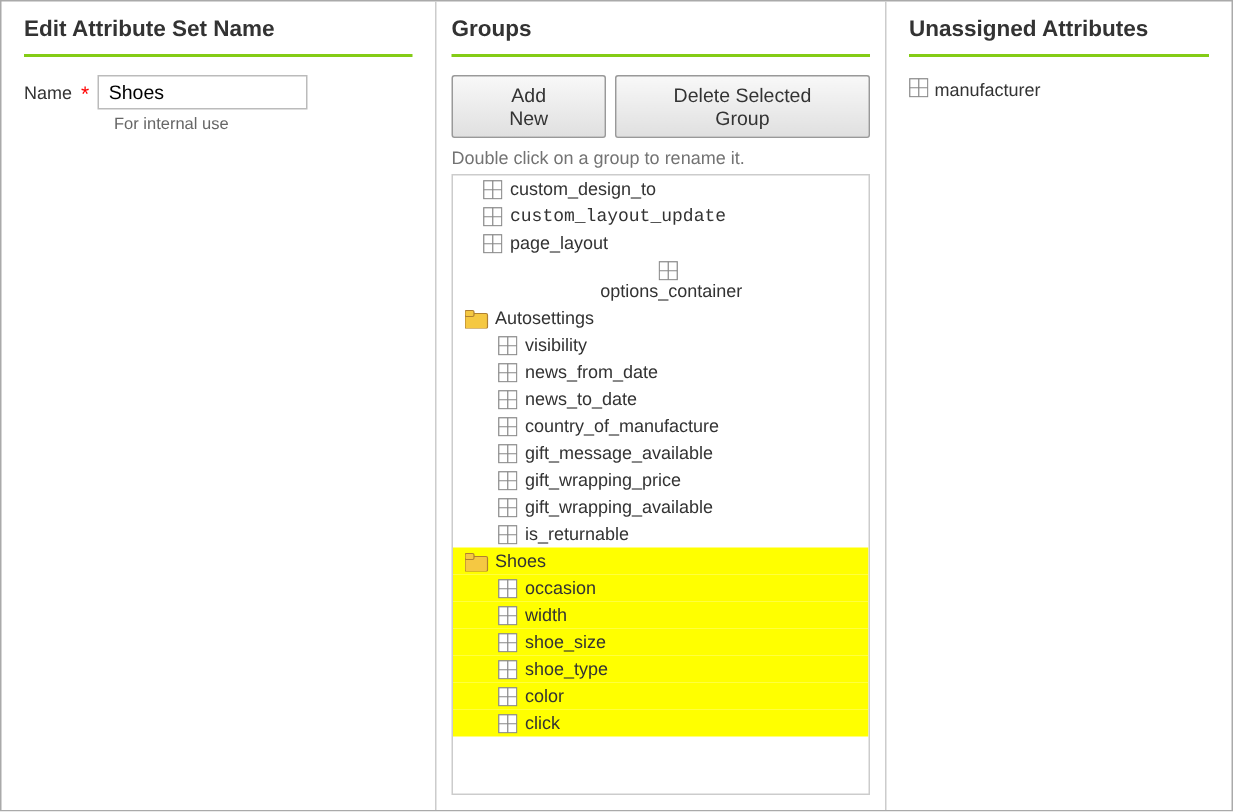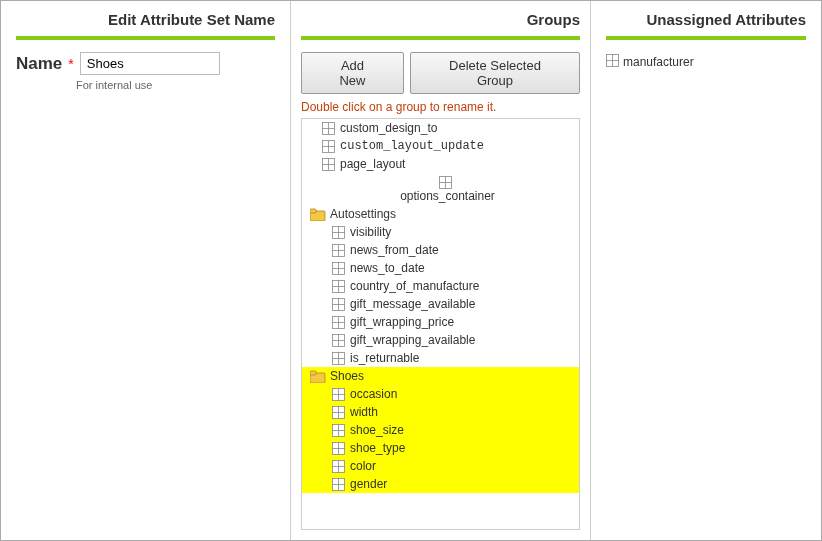--- a/index.html
+++ b/index.html
@@ -23,34 +23,33 @@
     }
     
     .left-panel {
       width: 290px;
       border-right: 1px solid #ccc;
       padding: 10px 15px;
     }
     .panel-title {
       font-size: 15px;
       font-weight: bold;
-      border-bottom: 4px solid #84cc16;
+      border-bottom: 2px solid #84cc16;
       padding-bottom: 8px;
       margin-bottom: 12px;
-      text-align: right;
     }
     .name-row {
       display: flex;
       align-items: center;
       gap: 6px;
       margin-bottom: 4px;
     }
     .name-label {
-      font-size: 17px;
-      font-weight: bold;
+      font-size: 12px;
+      font-weight: normal;
     }
     .required-star {
       color: red;
       font-size: 14px;
     }
     .name-input {
       border: 1px solid #bbb;
       padding: 3px 6px;
       font-size: 13px;
       width: 140px;
@@ -80,21 +79,21 @@
       padding: 5px 28px;
       font-size: 13px;
       border: 1px solid #999;
       background: linear-gradient(to bottom, #f8f8f8, #e0e0e0);
       cursor: pointer;
       border-radius: 2px;
       color: #333;
     }
     .double-click-hint {
       font-size: 12px;
-      color: #c2410c;
+      color: #737373;
       margin-bottom: 4px;
     }
     .tree-container {
       flex: 1;
       border: 1px solid #ccc;
       overflow-y: scroll;
       overflow-x: hidden;
       min-height: 0;
       height: 370px;
     }
@@ -353,21 +352,21 @@
             <span>color</span>
           </div>
           <div class="tree-item highlighted attribute">
             <span class="tree-icon">
               <svg width="13" height="13" viewBox="0 0 13 13">
         <rect x="0.5" y="0.5" width="12" height="12" rx="0" fill="white" stroke="#888" stroke-width="0.8"></rect>
         <line x1="6.5" y1="0.5" x2="6.5" y2="12.5" stroke="#888" stroke-width="0.8"></line>
         <line x1="0.5" y1="6.5" x2="12.5" y2="6.5" stroke="#888" stroke-width="0.8"></line>
       </svg>
             </span>
-            <span>gender</span>
+            <span>click</span>
           </div>
         </div>
     </div>
 
     <div class="right-panel">
       <div class="panel-title">Unassigned Attributes</div>
       <div id="unassigned-list">
           <div class="unassigned-item">
             <span><svg width="13" height="13" viewBox="0 0 13 13">
       <rect x="0.5" y="0.5" width="12" height="12" rx="0" fill="white" stroke="#888" stroke-width="0.8"></rect>

